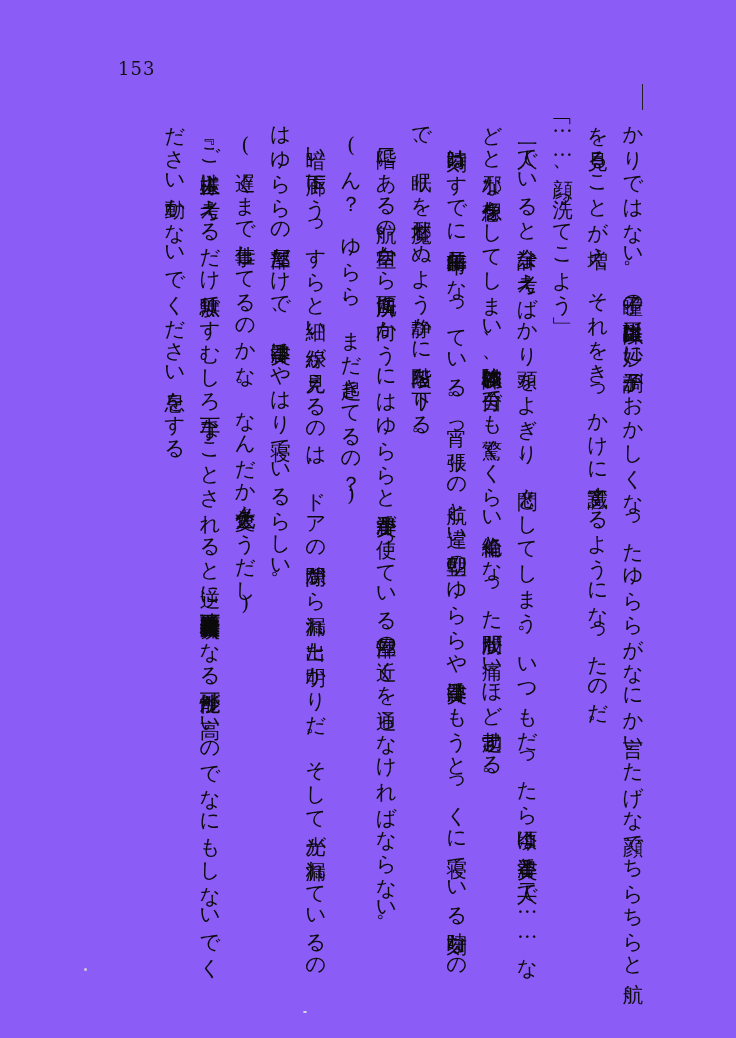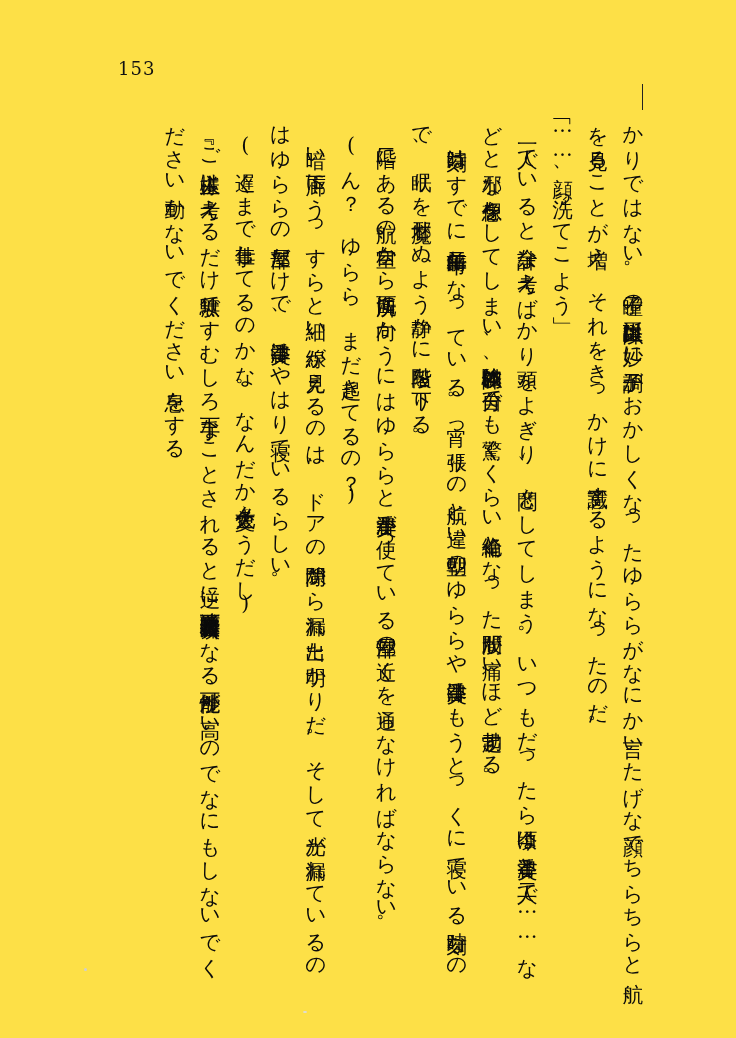--- a/index.html
+++ b/index.html
@@ -15,21 +15,21 @@
     color: #000000;
     position: relative;
   }
 
   .page {
     position: absolute;
     left: 0;
     top: 0;
     width: 736px;
     height: 1038px;
-    background: #fde047;
+    background: #8b5cf6;
   }
 
   
   .page-number {
     position: absolute;
     left: 118px;
     top: 58px;
     font-size: 18px;
     letter-spacing: 1px;
     font-family: "DejaVu Serif", "Liberation Serif", serif;

